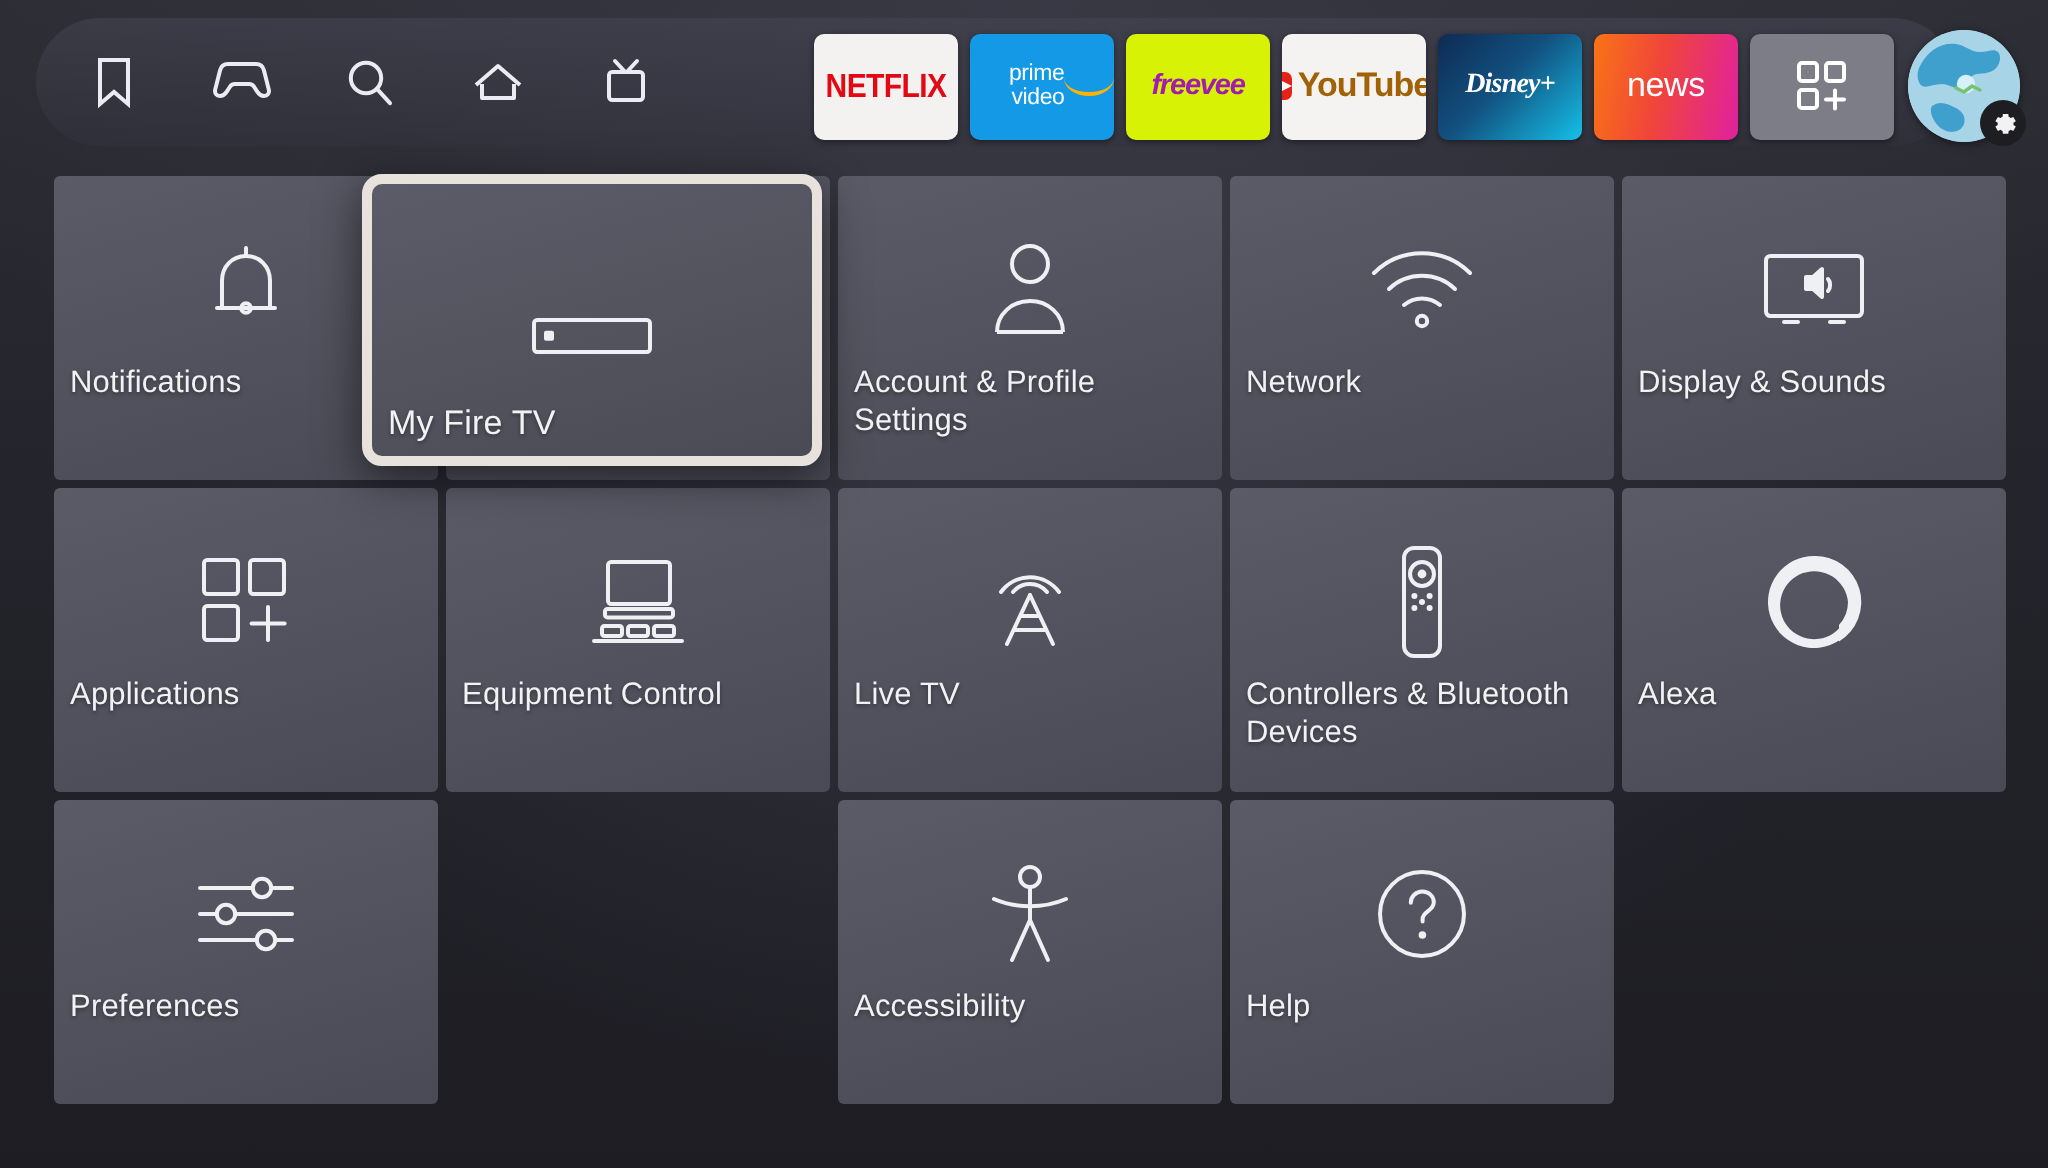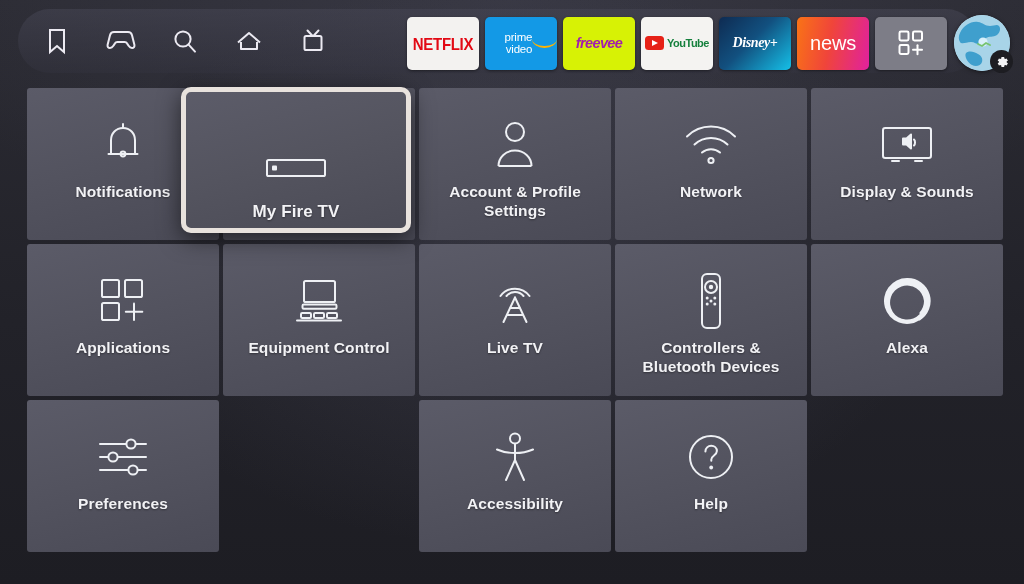--- a/index.html
+++ b/index.html
@@ -66,28 +66,28 @@
   .app-freevee .lbl{ color:#a21caf; font-weight:bold; font-size:14.5px; letter-spacing:-.6px; font-style:italic;}
   .app-youtube{ background:#f4f3f1; gap:3px; }
   .app-youtube .ytbox{
     width:19px;height:13.5px;background:#e62117;border-radius:3.5px;
     display:flex;align-items:center;justify-content:center;
   }
   .app-youtube .yttri{
     width:0;height:0;border-left:6px solid #fff;border-top:3.6px solid transparent;border-bottom:3.6px solid transparent;
     margin-left:1.5px;
   }
-  .app-youtube .lbl{ color:#15803d; font-weight:bold; font-size:11px; letter-spacing:-.5px; }
+  .app-youtube .lbl{ color:#a16207; font-weight:bold; font-size:17px; letter-spacing:-.5px; }
   .app-disney{ background:linear-gradient(135deg,#0e2b52 0%,#12507f 45%,#15c0e8 100%); }
   .app-disney .lbl{
     color:#fff; font-size:14px; font-family:Liberation Serif, serif;
     font-style:italic; font-weight:bold; letter-spacing:-.4px;
   }
   .app-news{ background:linear-gradient(100deg,#f97316 0%,#f0453a 45%,#e0219e 100%); }
-  .app-news .lbl{ color:#fff; font-size:20px; letter-spacing:-.2px; }
+  .app-news .lbl{ color:#fff; font-size:17px; letter-spacing:-.2px; }
   .app-grid{ background:#7d7d87; }
   .app-grid svg{ display:block; }
   .avatar-globe{
     width:56px;height:56px;border-radius:50%;position:relative;margin-left:1px;
     background:radial-gradient(circle at 34% 30%, #cfe6f2 0%, #b9dcee 45%, #9fcde4 100%);
     box-shadow:0 1px 4px rgba(0,0,0,.5);
     overflow:visible;
   }
   .avatar-globe .land{
     position:absolute; inset:0; border-radius:50%; overflow:hidden;
@@ -115,22 +115,22 @@
     display:flex; flex-direction:column; align-items:center;
     color:#f2f2f5;
   }
   .tile .ico{
     position:absolute; top:26px; left:0; right:0; height:62px;
     display:flex; align-items:center; justify-content:center;
     color:#eef0f4;
   }
   .tile .cap{
     position:absolute; left:8px; right:8px; top:94px;
-    text-align:center; font-size:15.5px; line-height:19px;
-    letter-spacing:.1px; font-weight:700;
+    text-align:left; font-size:15.5px; line-height:19px;
+    letter-spacing:.1px; font-weight:400;
     text-shadow:0 1px 2px rgba(0,0,0,.4);
   }
 
   
   .tile.focused{
     position:absolute; left:181px; top:-1px;
     width:230px; height:146px;
     border:5px solid #e8e2dd;
     border-radius:10px;
     background:linear-gradient(165deg,#5c5c69 0%, #54545f 50%, #4b4b56 100%);

